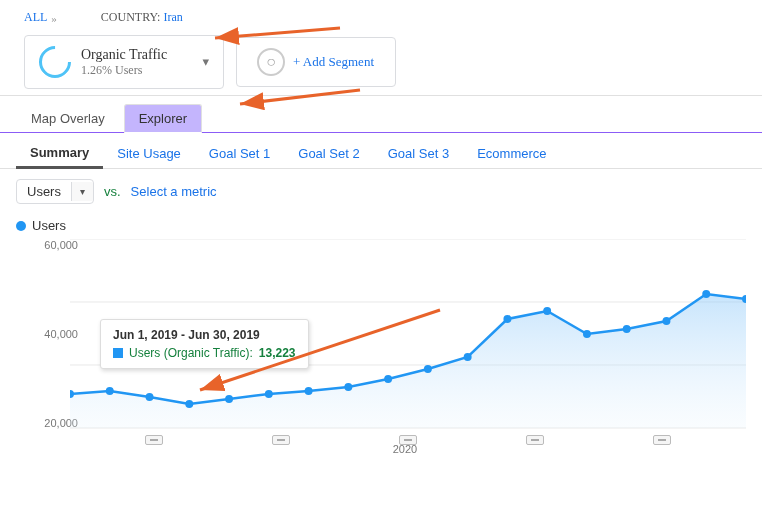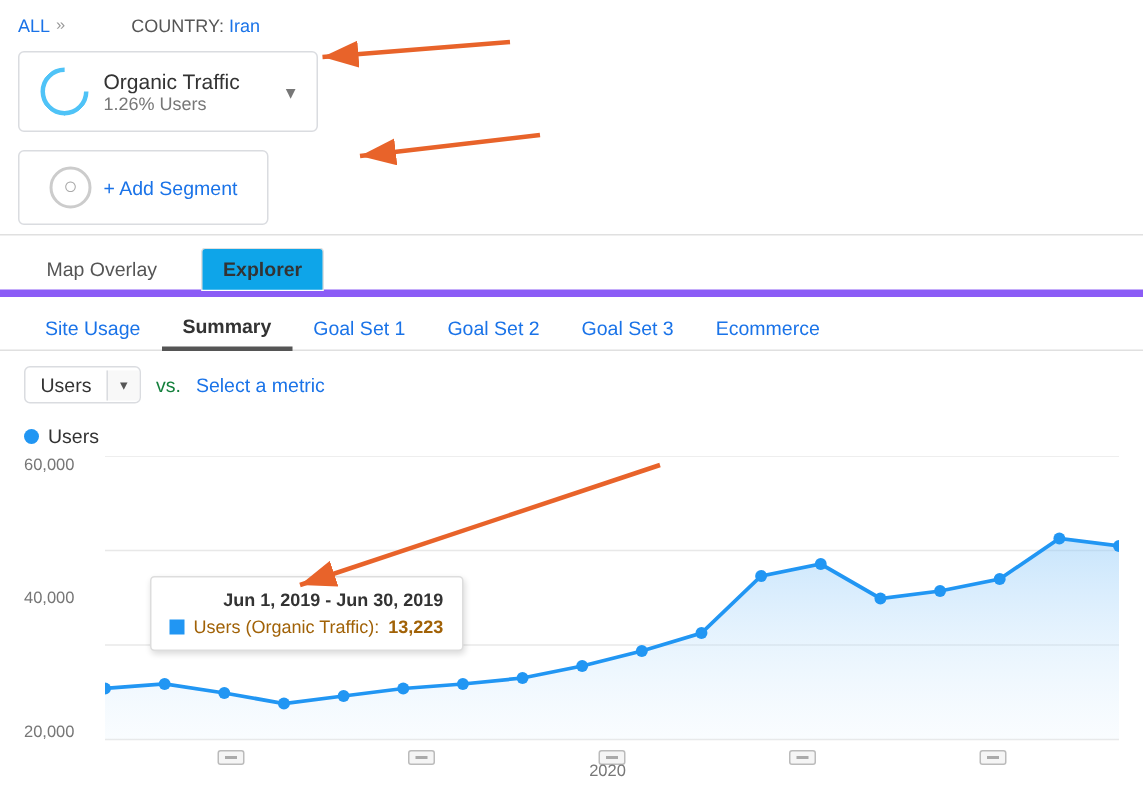--- a/index.html
+++ b/index.html
@@ -7,22 +7,23 @@
       font-family: Arial, sans-serif;
       background: #fff;
       width: 762px;
       height: 530px;
       overflow: hidden;
       font-size: 13px;
       color: #333;
     }
 
     .top-bar {
-      padding: 10px 12px 6px;
+      padding: 10px 24px 6px;
       border-bottom: 1px solid #e0e0e0;
+      font-family: Liberation Serif, serif;
     }
 
     .breadcrumb {
       display: flex;
       align-items: center;
       gap: 4px;
       font-size: 12px;
       color: #1a73e8;
       margin-bottom: 10px;
     }
@@ -34,22 +35,21 @@
 
     .breadcrumb .country-label {
       color: #555;
       font-weight: 500;
       margin-left: 40px;
     }
 
     .segments-row {
       display: flex;
       gap: 12px;
-      align-items: flex-start;
-      flex-direction: column;
+      align-items: center;
     }
 
     .segment-card {
       border: 1px solid #dadce0;
       border-radius: 4px;
       padding: 10px 14px;
       display: flex;
       align-items: center;
       gap: 10px;
       min-width: 200px;
@@ -105,43 +105,43 @@
       border: 2px solid #ccc;
       display: flex;
       align-items: center;
       justify-content: center;
       color: #aaa;
       font-size: 16px;
     }
 
     .view-tabs {
       display: flex;
-      gap: 12px;
+      gap: 2px;
       padding: 8px 16px 0;
-      border-bottom: 5px solid #8b5cf6;
+      border-bottom: 1px solid #8b5cf6;
     }
 
     .view-tab {
       padding: 6px 14px;
       font-size: 13px;
       color: #555;
       cursor: pointer;
       border: 1px solid transparent;
       border-bottom: none;
       background: none;
       border-radius: 3px 3px 0 0;
       margin-right: 2px;
     }
 
     .view-tab.active {
-      background: #0ea5e9;
+      background: #c4b5fd;
       border-color: #e0e0e0;
       border-bottom: 1px solid #fff;
       color: #333;
-      font-weight: 700;
+      font-weight: 400;
       margin-bottom: -1px;
       text-align: right;
     }
 
     .metric-tabs {
       display: flex;
       gap: 0;
       padding: 6px 16px 0;
       border-bottom: 1px solid #e0e0e0;
     }
@@ -227,27 +227,27 @@
     }
 
     .chart-container {
       position: relative;
       height: 220px;
       width: 100%;
     }
 
     .y-axis-labels {
       position: absolute;
-      left: 0;
+      left: 16px;
       top: 0;
       bottom: 30px;
       display: flex;
       flex-direction: column;
       justify-content: space-between;
-      align-items: flex-start;
+      align-items: flex-end;
       padding-right: 4px;
       width: 50px;
     }
 
     .y-label {
       font-size: 11px;
       color: #777;
     }
 
     .chart-inner {
@@ -269,28 +269,27 @@
       font-size: 12px;
       box-shadow: 1px 2px 4px rgba(0,0,0,0.15);
       z-index: 10;
       white-space: nowrap;
     }
 
     .tooltip-date {
       font-weight: 600;
       margin-bottom: 4px;
       color: #333;
-      text-align: right;
     }
 
     .tooltip-value {
       display: flex;
       align-items: center;
       gap: 6px;
-      color: #a16207;
+      color: #15803d;
     }
 
     .tooltip-swatch {
       width: 10px;
       height: 10px;
       background: #2196F3;
       flex-shrink: 0;
     }
 
     .x-axis-labels {
@@ -373,22 +372,22 @@
       </div>
     </div>
   </div>
 
   <div class="view-tabs">
     <button class="view-tab">Map Overlay</button>
     <button class="view-tab active">Explorer</button>
   </div>
 
   <div class="metric-tabs">
+    <button class="metric-tab active">Summary</button>
     <button class="metric-tab">Site Usage</button>
-    <button class="metric-tab active">Summary</button>
     <button class="metric-tab">Goal Set 1</button>
     <button class="metric-tab">Goal Set 2</button>
     <button class="metric-tab">Goal Set 3</button>
     <button class="metric-tab">Ecommerce</button>
   </div>
 
   <div class="controls-row">
     <div class="metric-selector">
       <span>Users</span>
       <div class="metric-selector-arrow">▾</div>

